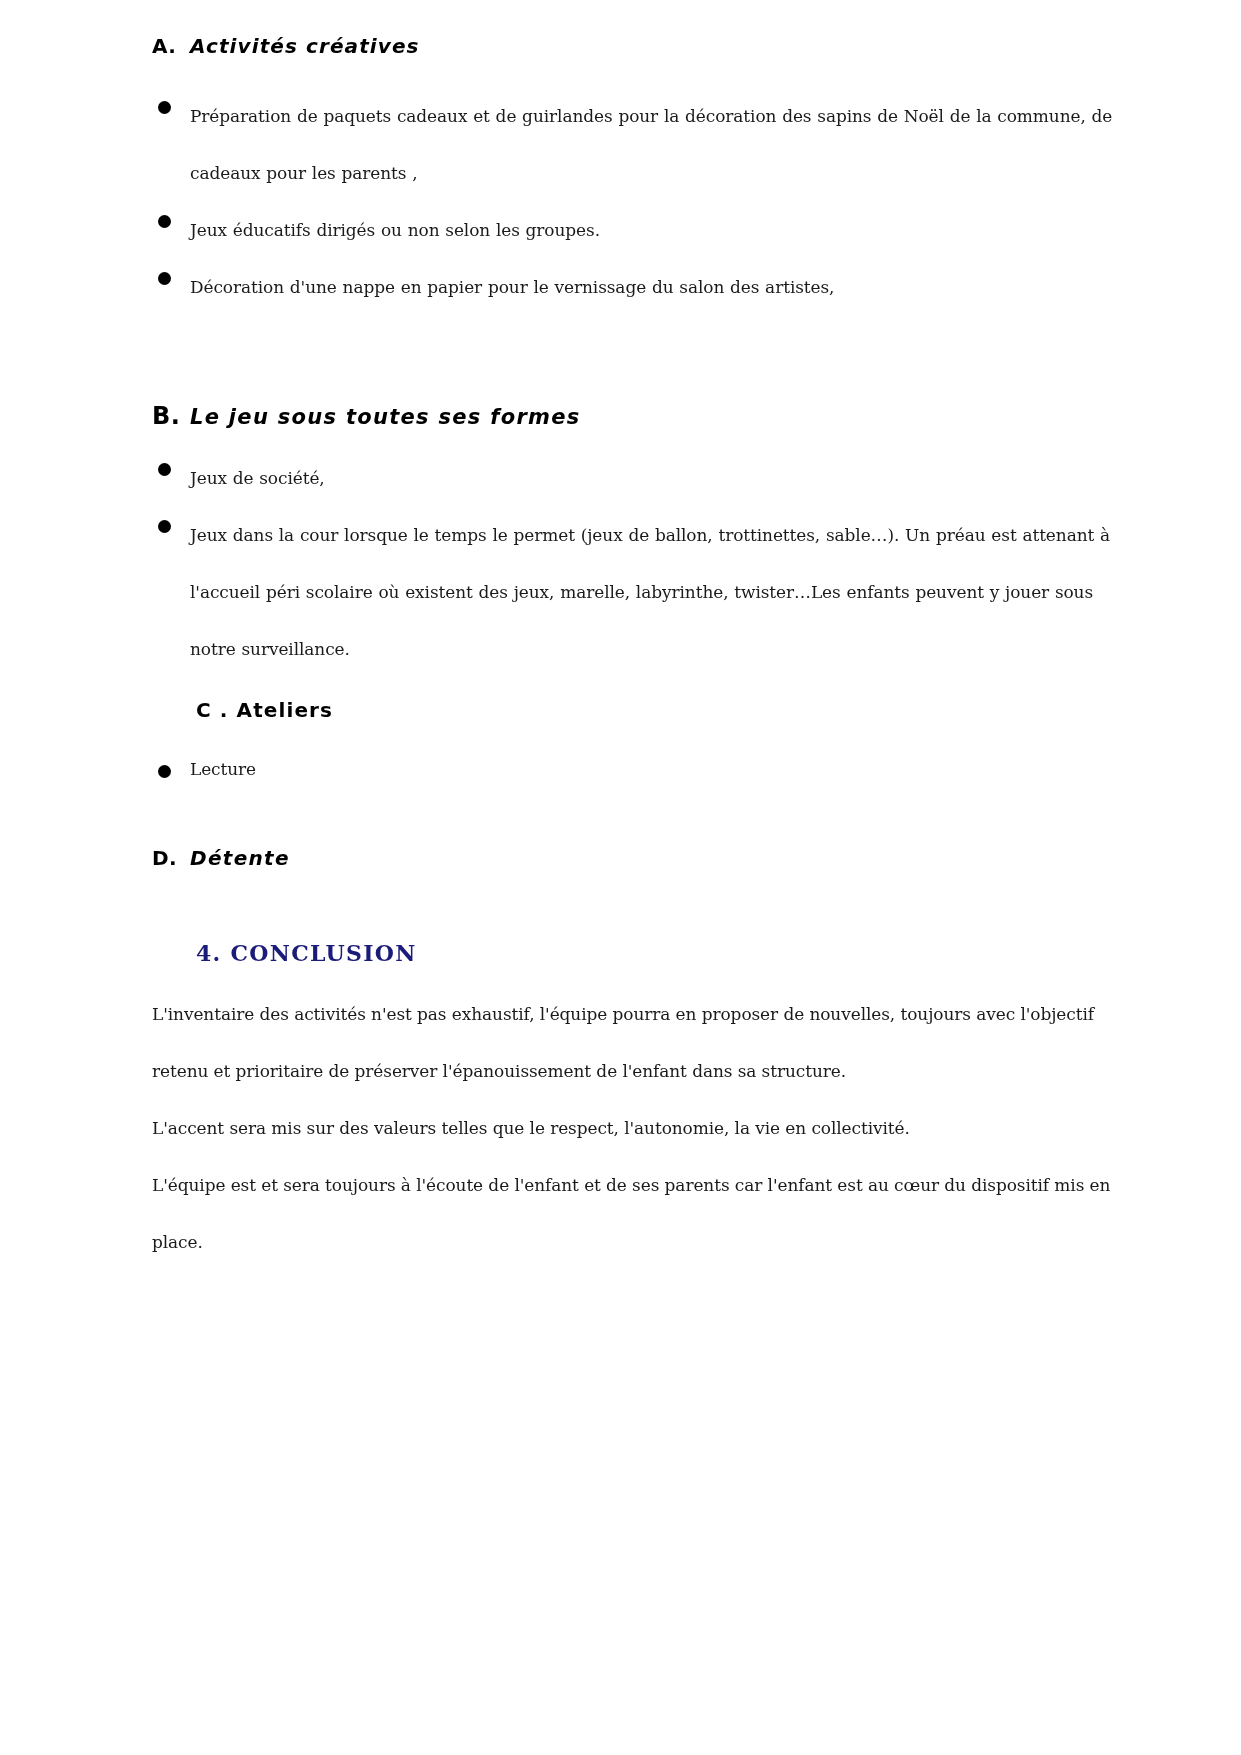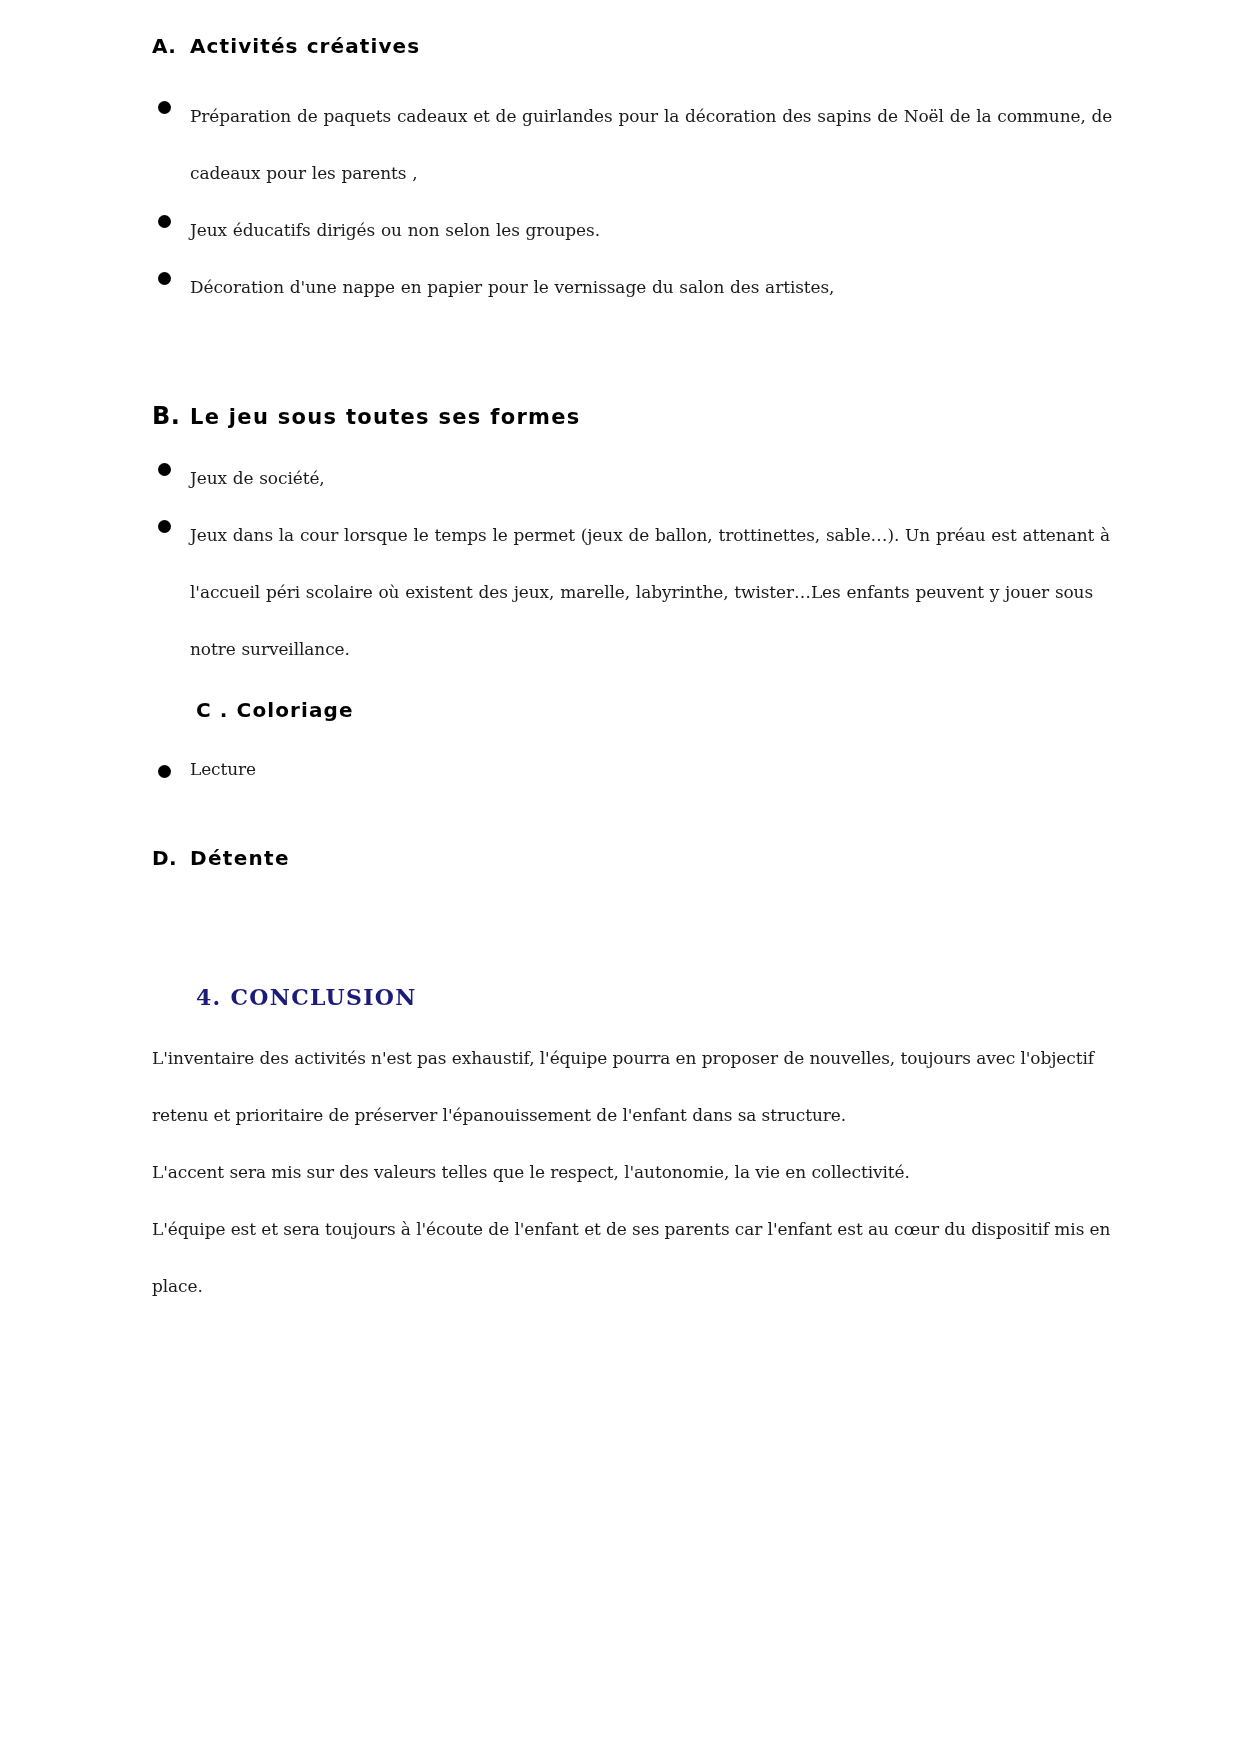--- a/index.html
+++ b/index.html
@@ -46,20 +46,21 @@
   .alpha-heading .marker {
     width: 38px;
     flex: 0 0 38px;
     font-size: 20px;
     font-weight: 700;
   }
   .alpha-heading .htext {
     font-size: 20px;
     font-weight: 700;
     letter-spacing: 1.1px;
+    font-style: italic;
   }
 
   .heading-a { margin-top: 0; }
   .heading-b .marker { font-size: 24px; }
   .heading-b .htext  { font-size: 21px; letter-spacing: 1.3px; text-align: right; }
   .heading-d .marker { font-size: 20px; }
   .heading-d .htext  { font-size: 20px; letter-spacing: 1.3px; text-align: right; }
 
   .heading-c {
     font-family: "DejaVu Sans", sans-serif;
@@ -68,21 +69,20 @@
     letter-spacing: 1.1px;
     padding-left: 44px;
   }
 
   .conclusion-heading {
     font-family: "DejaVu Serif", serif;
     font-weight: 700;
     font-size: 22px;
     letter-spacing: 1.3px;
     padding-left: 44px;
-    margin-top: 44px;
   }
 
   
   .bullet-row {
     display: flex;
     align-items: flex-start;
   }
   .bullet-dot {
     flex: 0 0 38px;
     width: 38px;
@@ -177,21 +177,21 @@
     </div>
 
     <div class="bullet-row">
       <span class="bullet-dot"></span>
       <span class="bullet-text body-text">Jeux dans la cour lorsque le temps le permet (jeux de ballon, trottinettes, sable…). Un préau est attenant à l'accueil péri scolaire où existent des jeux, marelle, labyrinthe, twister…Les enfants peuvent y jouer sous notre surveillance.</span>
     </div>
 
     <div class="sp-20"></div>
 
     <div class="heading-c">
-      <span>C . Coloriage</span>
+      <span>C . Ateliers</span>
     </div>
 
     <div class="sp-30"></div>
 
     <div class="bullet-row small-item">
       <span class="bullet-dot"></span>
       <span class="bullet-text body-text">Lecture</span>
     </div>
 
     <div class="sp-20"></div>

